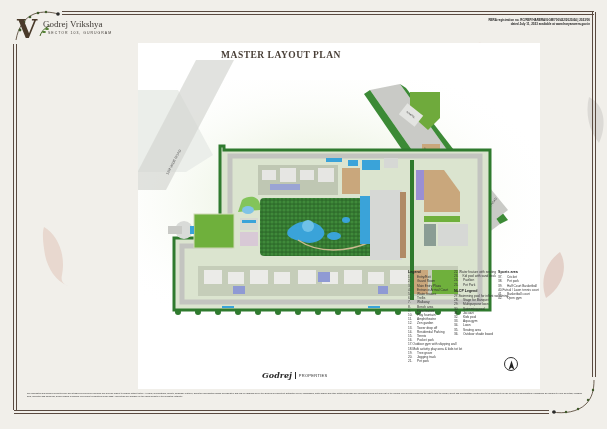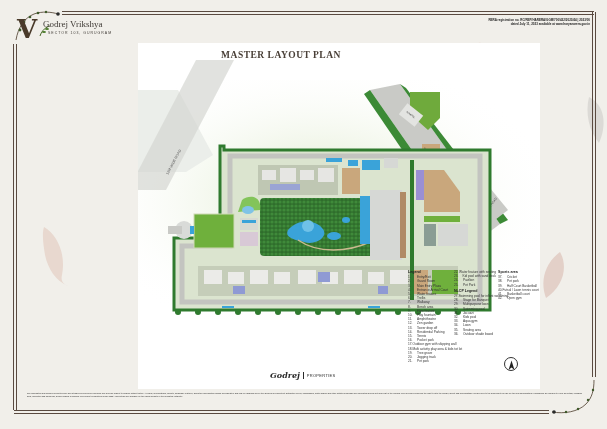--- a/index.html
+++ b/index.html
@@ -33,21 +33,21 @@
   .legend { position: absolute; left: 408px; top: 270px; font-family: "Liberation Sans", sans-serif; font-size: 3.2px; line-height: 4.2px; color: #333; }
   .legend .col { position: absolute; top: 0; }
   .legend h4 { font-size: 3.6px; font-weight: bold; margin-bottom: 1px; color: #222; }
   .legend .item { display: flex; white-space: nowrap; }
   .legend .item .n { width: 9px; }
 
   
   .compass { position: absolute; left: 504px; top: 357px; width: 14px; height: 14px; border: 0.8px solid #333; border-radius: 50%; background: #fff; }
 
   
-  .gp { position: absolute; left: 270px; top: 370px; display: flex; align-items: center; gap: 3px; }
+  .gp { position: absolute; left: 262px; top: 370px; display: flex; align-items: center; gap: 3px; }
   .gp-script { font-family: "DejaVu Serif", serif; font-style: italic; font-weight: bold; font-size: 8px; color: #2a2a2a; }
   .gp-sep { width: 0.8px; height: 7px; background: #2a2a2a; }
   .gp-text { font-family: "Liberation Sans", sans-serif; font-size: 4px; letter-spacing: 0.3px; color: #2a2a2a; }
 
   
   .disclaimer { position: absolute; left: 27px; top: 392px; width: 555px; font-family: "Liberation Sans", sans-serif; font-size: 2.1px; line-height: 2.9px; color: #222; text-align: justify; }
 
   .leaf { position: absolute; }
 </style>
 </head>

